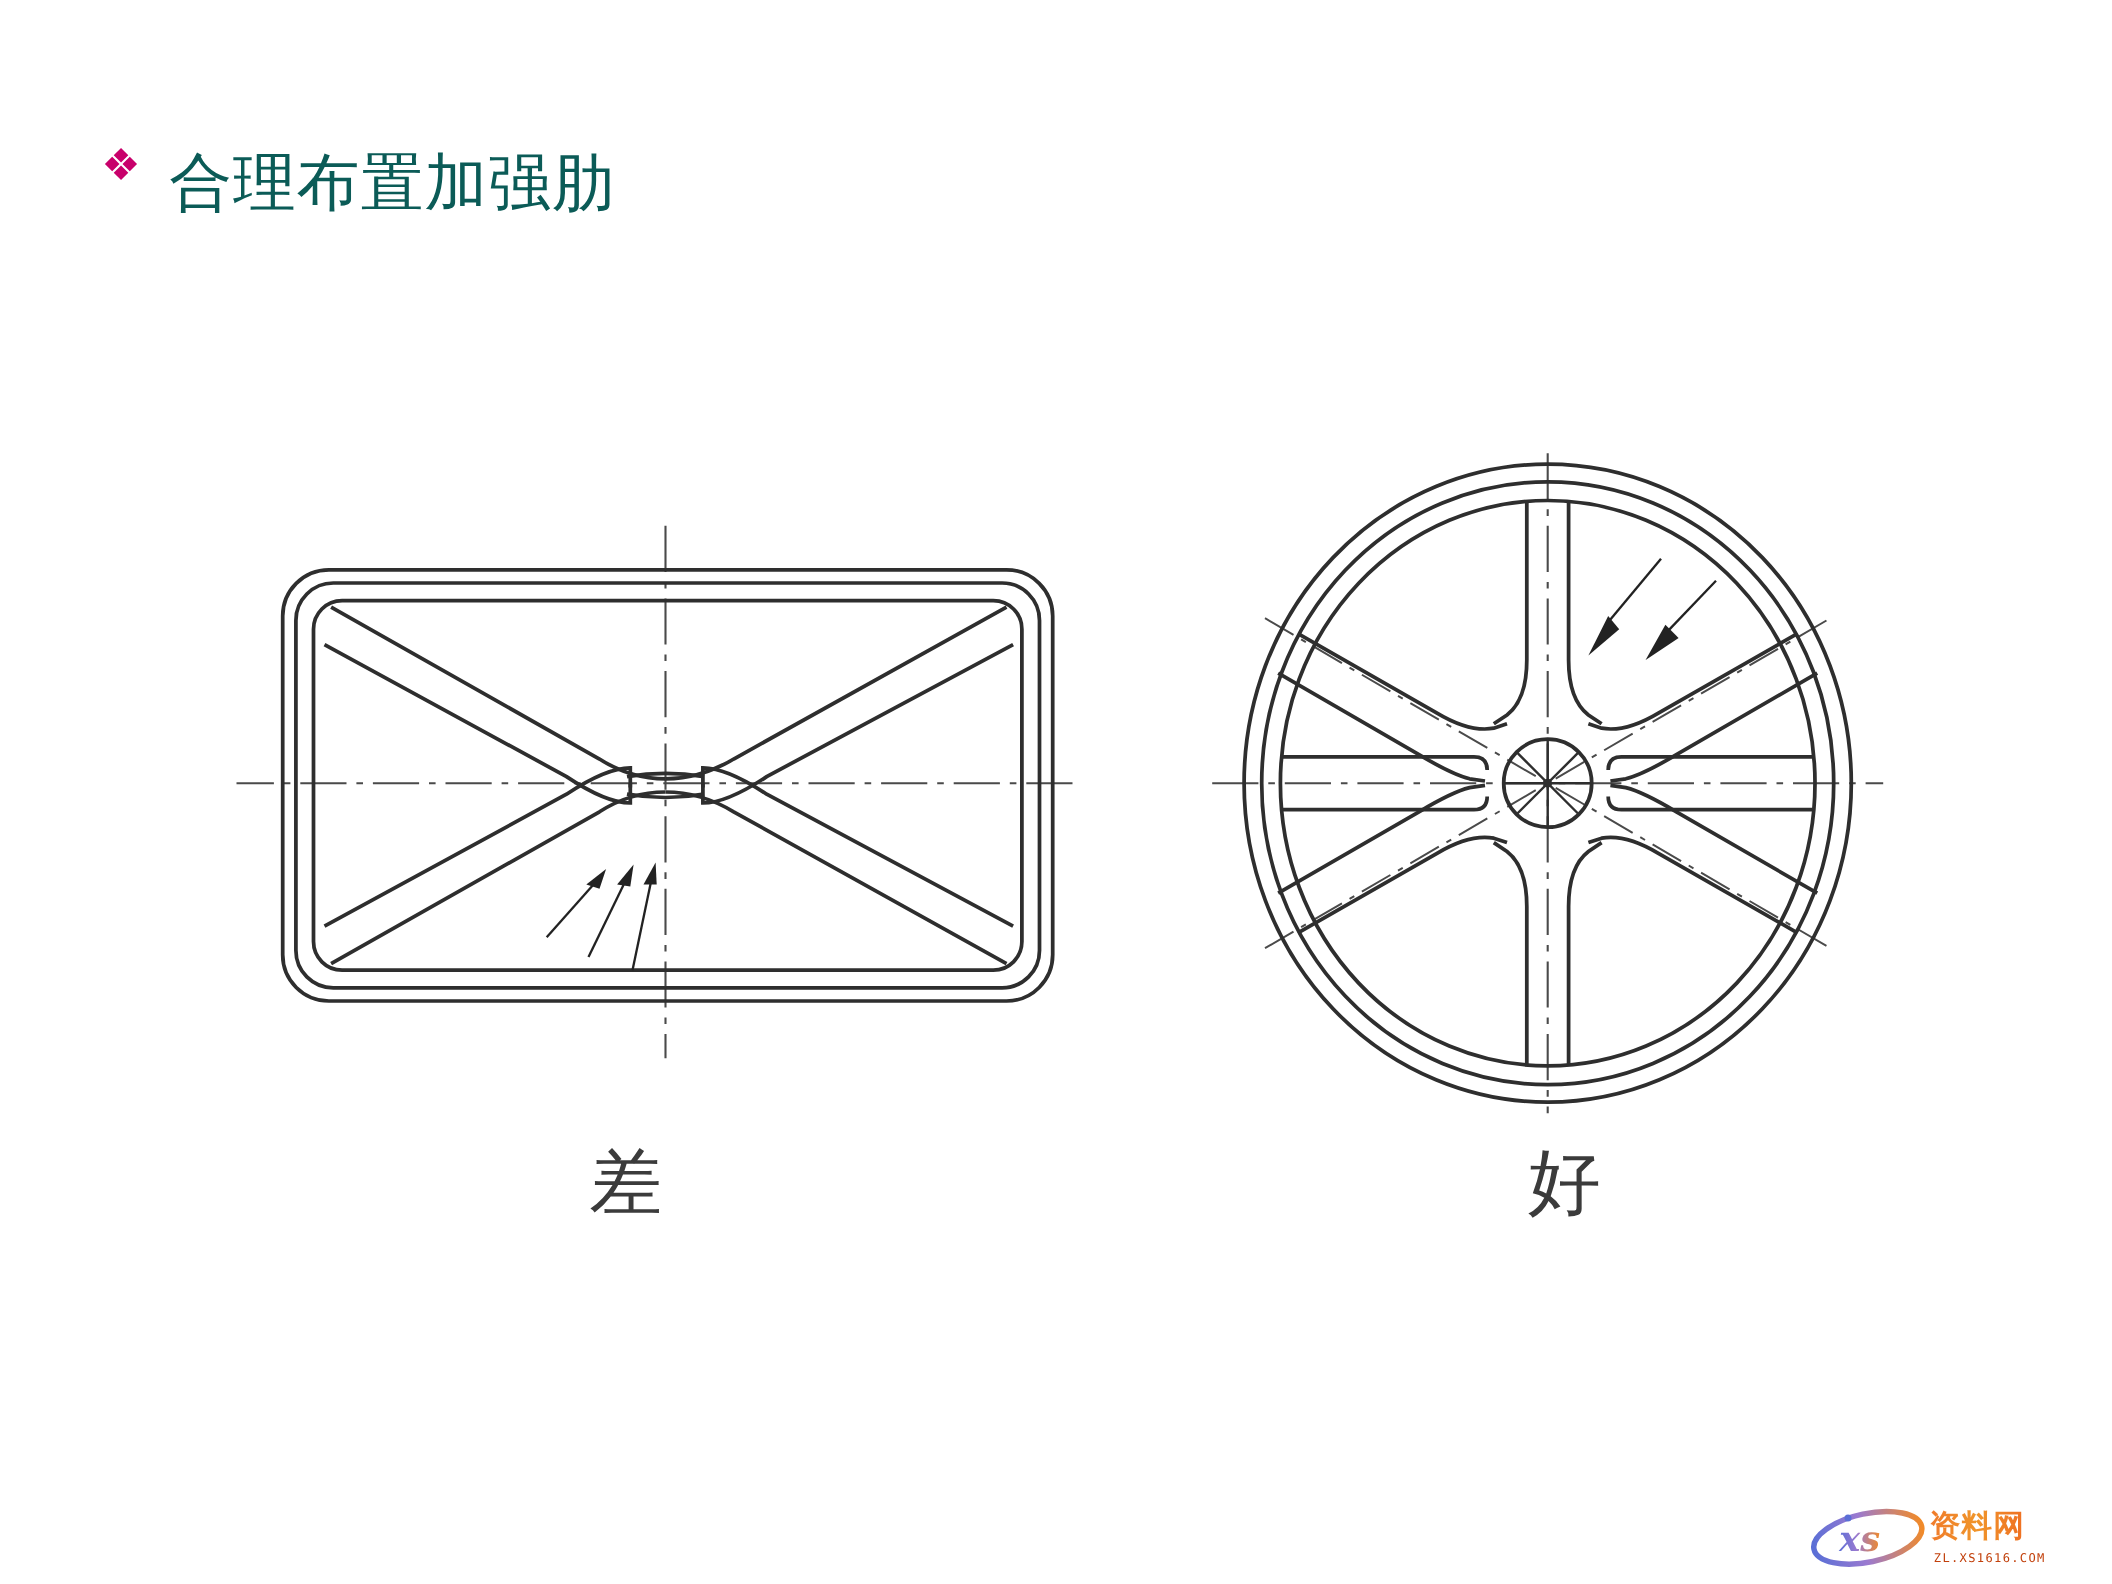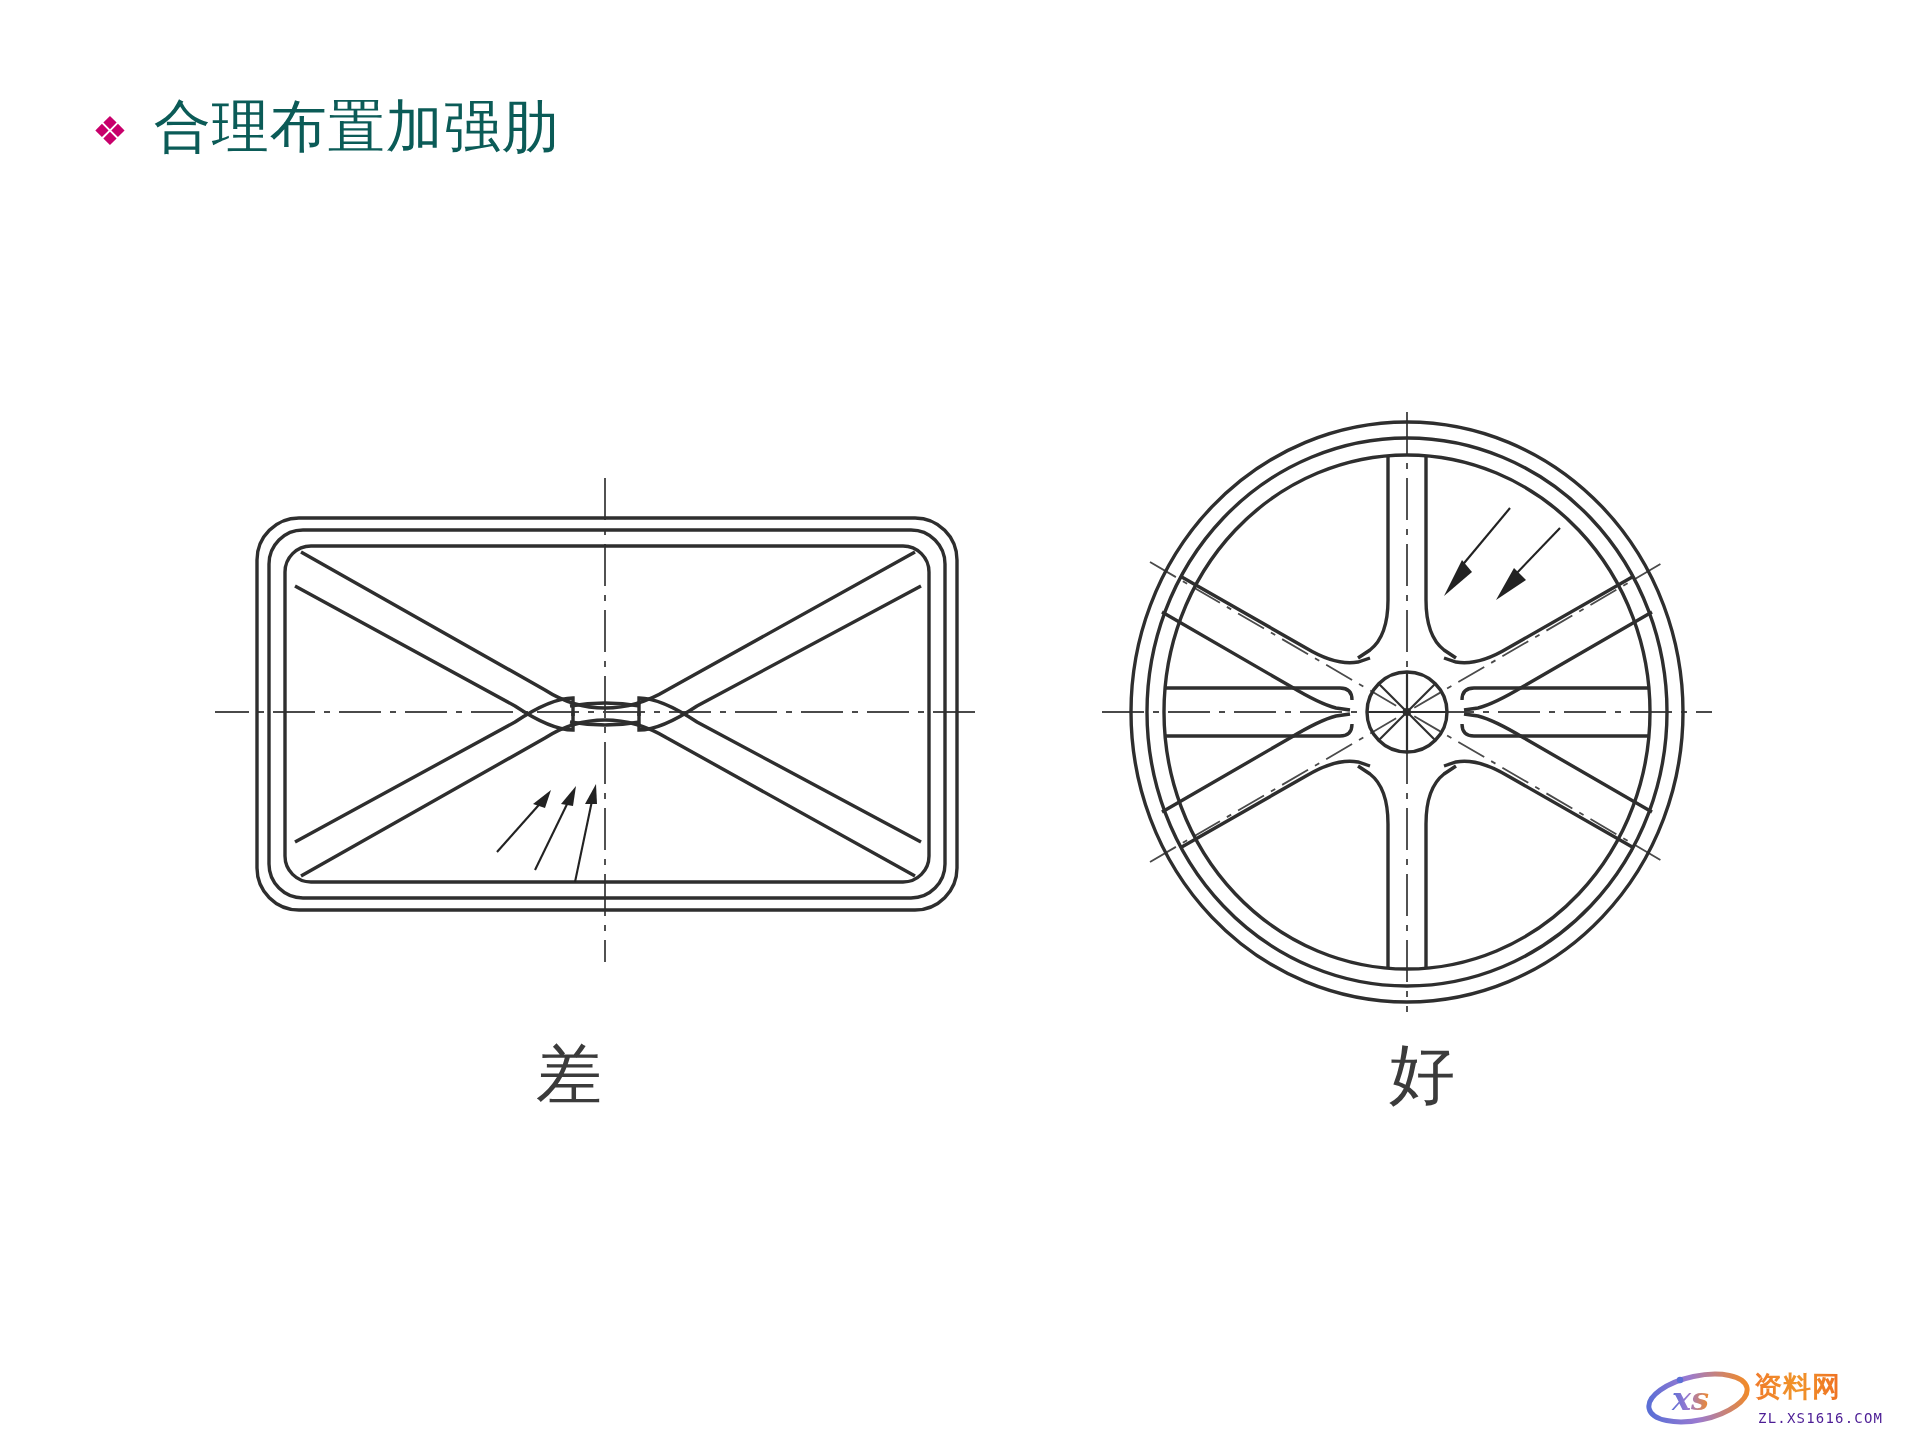--- a/index.html
+++ b/index.html
@@ -32,20 +32,21 @@
     position: relative;
     top: 4px;
   }
   #title-text {
     color: #0B5B57;
     font-size: 57px;
     line-height: 1.08;
     letter-spacing: 1px;
     font-family: "Liberation Sans", "DejaVu Sans", sans-serif;
     white-space: nowrap;
+    margin-top: 40px;
   }
 
   
   #figures {
     position: absolute;
     left: 0;
     top: 400px;
     width: 1920px;
     height: 820px;
   }
@@ -105,24 +106,24 @@
     background: linear-gradient(90deg, #f07a2a, #f0952a, #ef6f22);
     -webkit-background-clip: text;
     background-clip: text;
     color: transparent;
     letter-spacing: 1px;
   }
   #watermark-text-url {
     position: absolute;
     left: 116px;
     top: 44px;
-    font-size: 14px;
+    font-size: 11px;
     letter-spacing: 1.2px;
     font-family: "DejaVu Sans Mono", monospace;
-    color: #4c1d95;
+    color: #c2410c;
   }
 </style>
 </head>
 <body>
 
 <div id="slide-title-row">
   <span id="title-bullet">❖</span>
   <span id="title-text">合理布置加强肋</span>
 </div>
 

